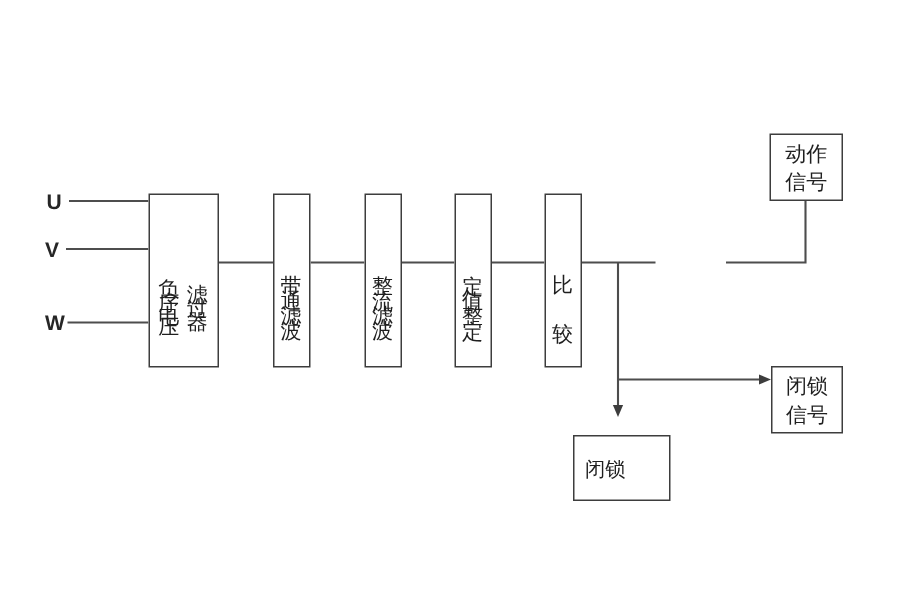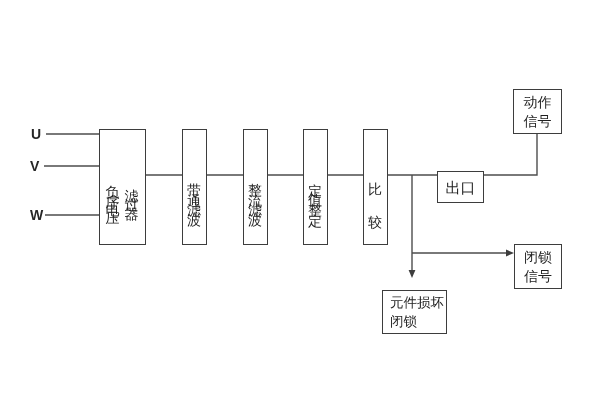--- a/index.html
+++ b/index.html
@@ -110,38 +110,34 @@
   </div>
 
   <div id="box-setpoint" class="box vbox">
     <span class="vtext ls10">定值整定</span>
   </div>
 
   <div id="box-compare" class="box vbox">
     <span class="vtext ls33">比较</span>
   </div>
 
-  <div id="box-outlet" class="box">
-    <span class="htext" style="font-size:15px">出口</span>
-  </div>
 
   <div id="box-action" class="box">
     <div class="htext">
       <div>动作</div>
       <div>信号</div>
     </div>
   </div>
 
   <div id="box-blocksig" class="box">
     <div class="htext">
       <div>闭锁</div>
       <div>信号</div>
     </div>
   </div>
 
   <div id="box-damage" class="box">
     <div class="htext-left">
-      <div>元件损坏</div>
       <div>闭锁</div>
     </div>
   </div>
 
 </div>
 
 </body></html>

